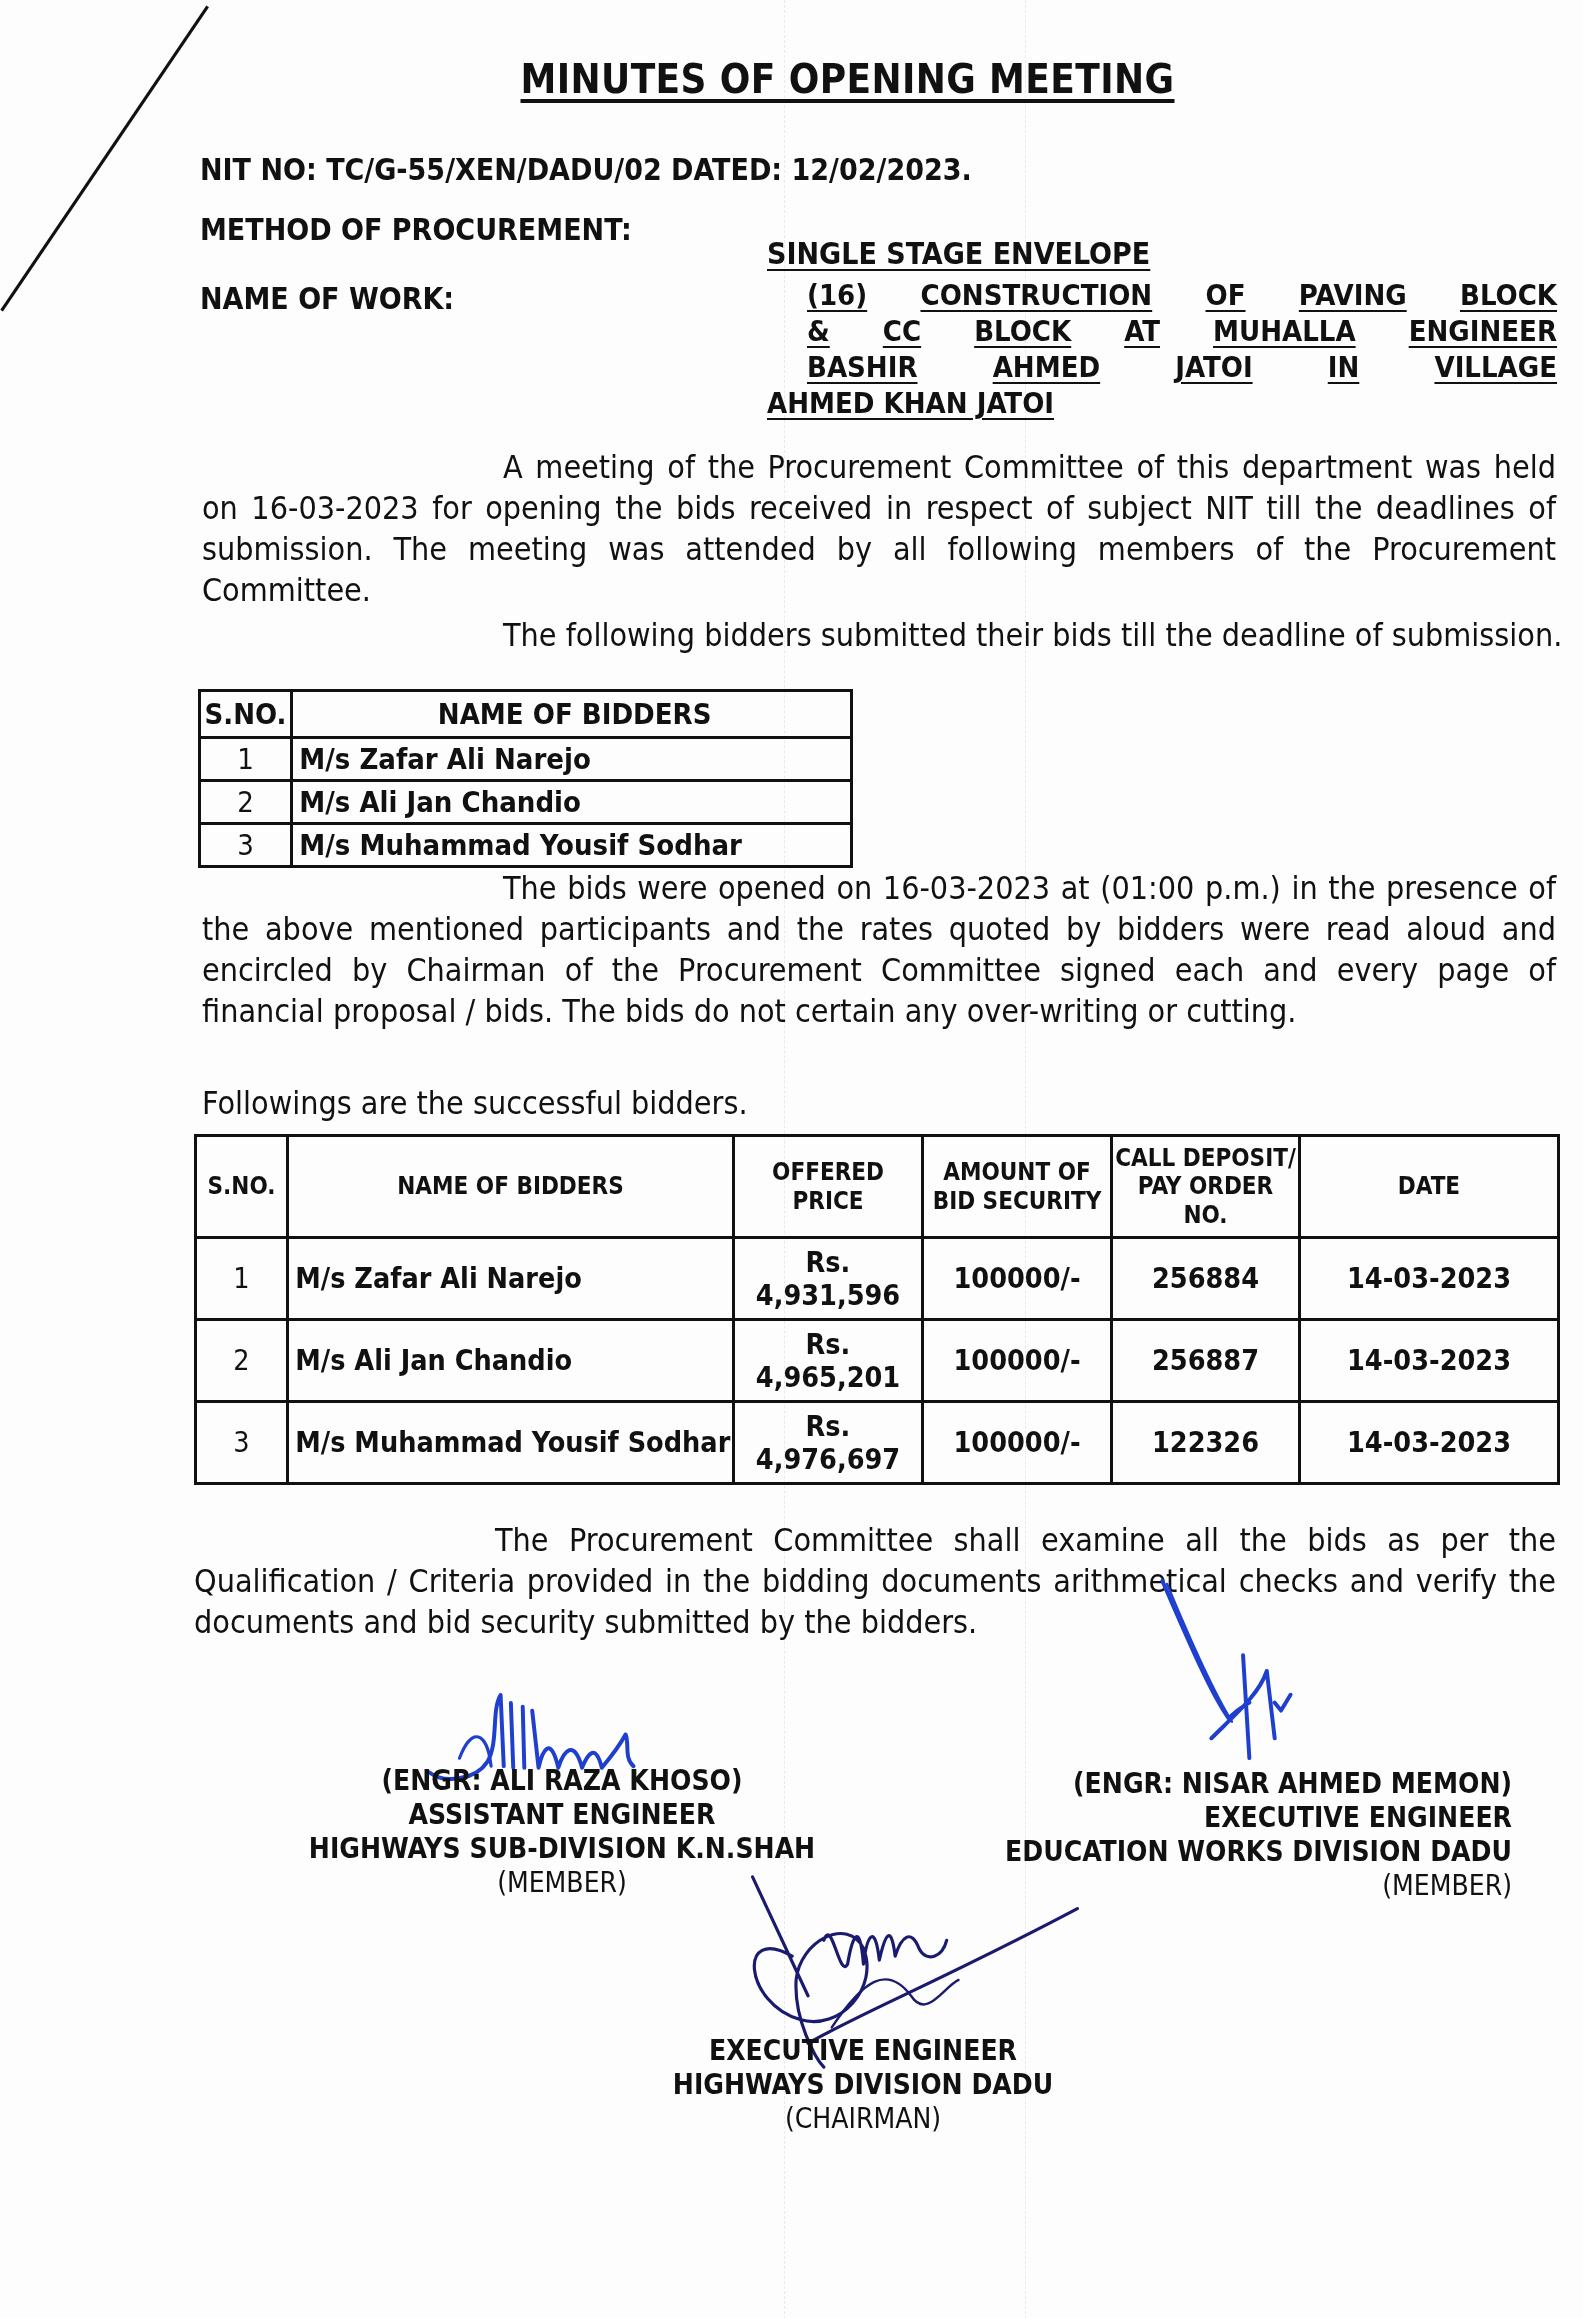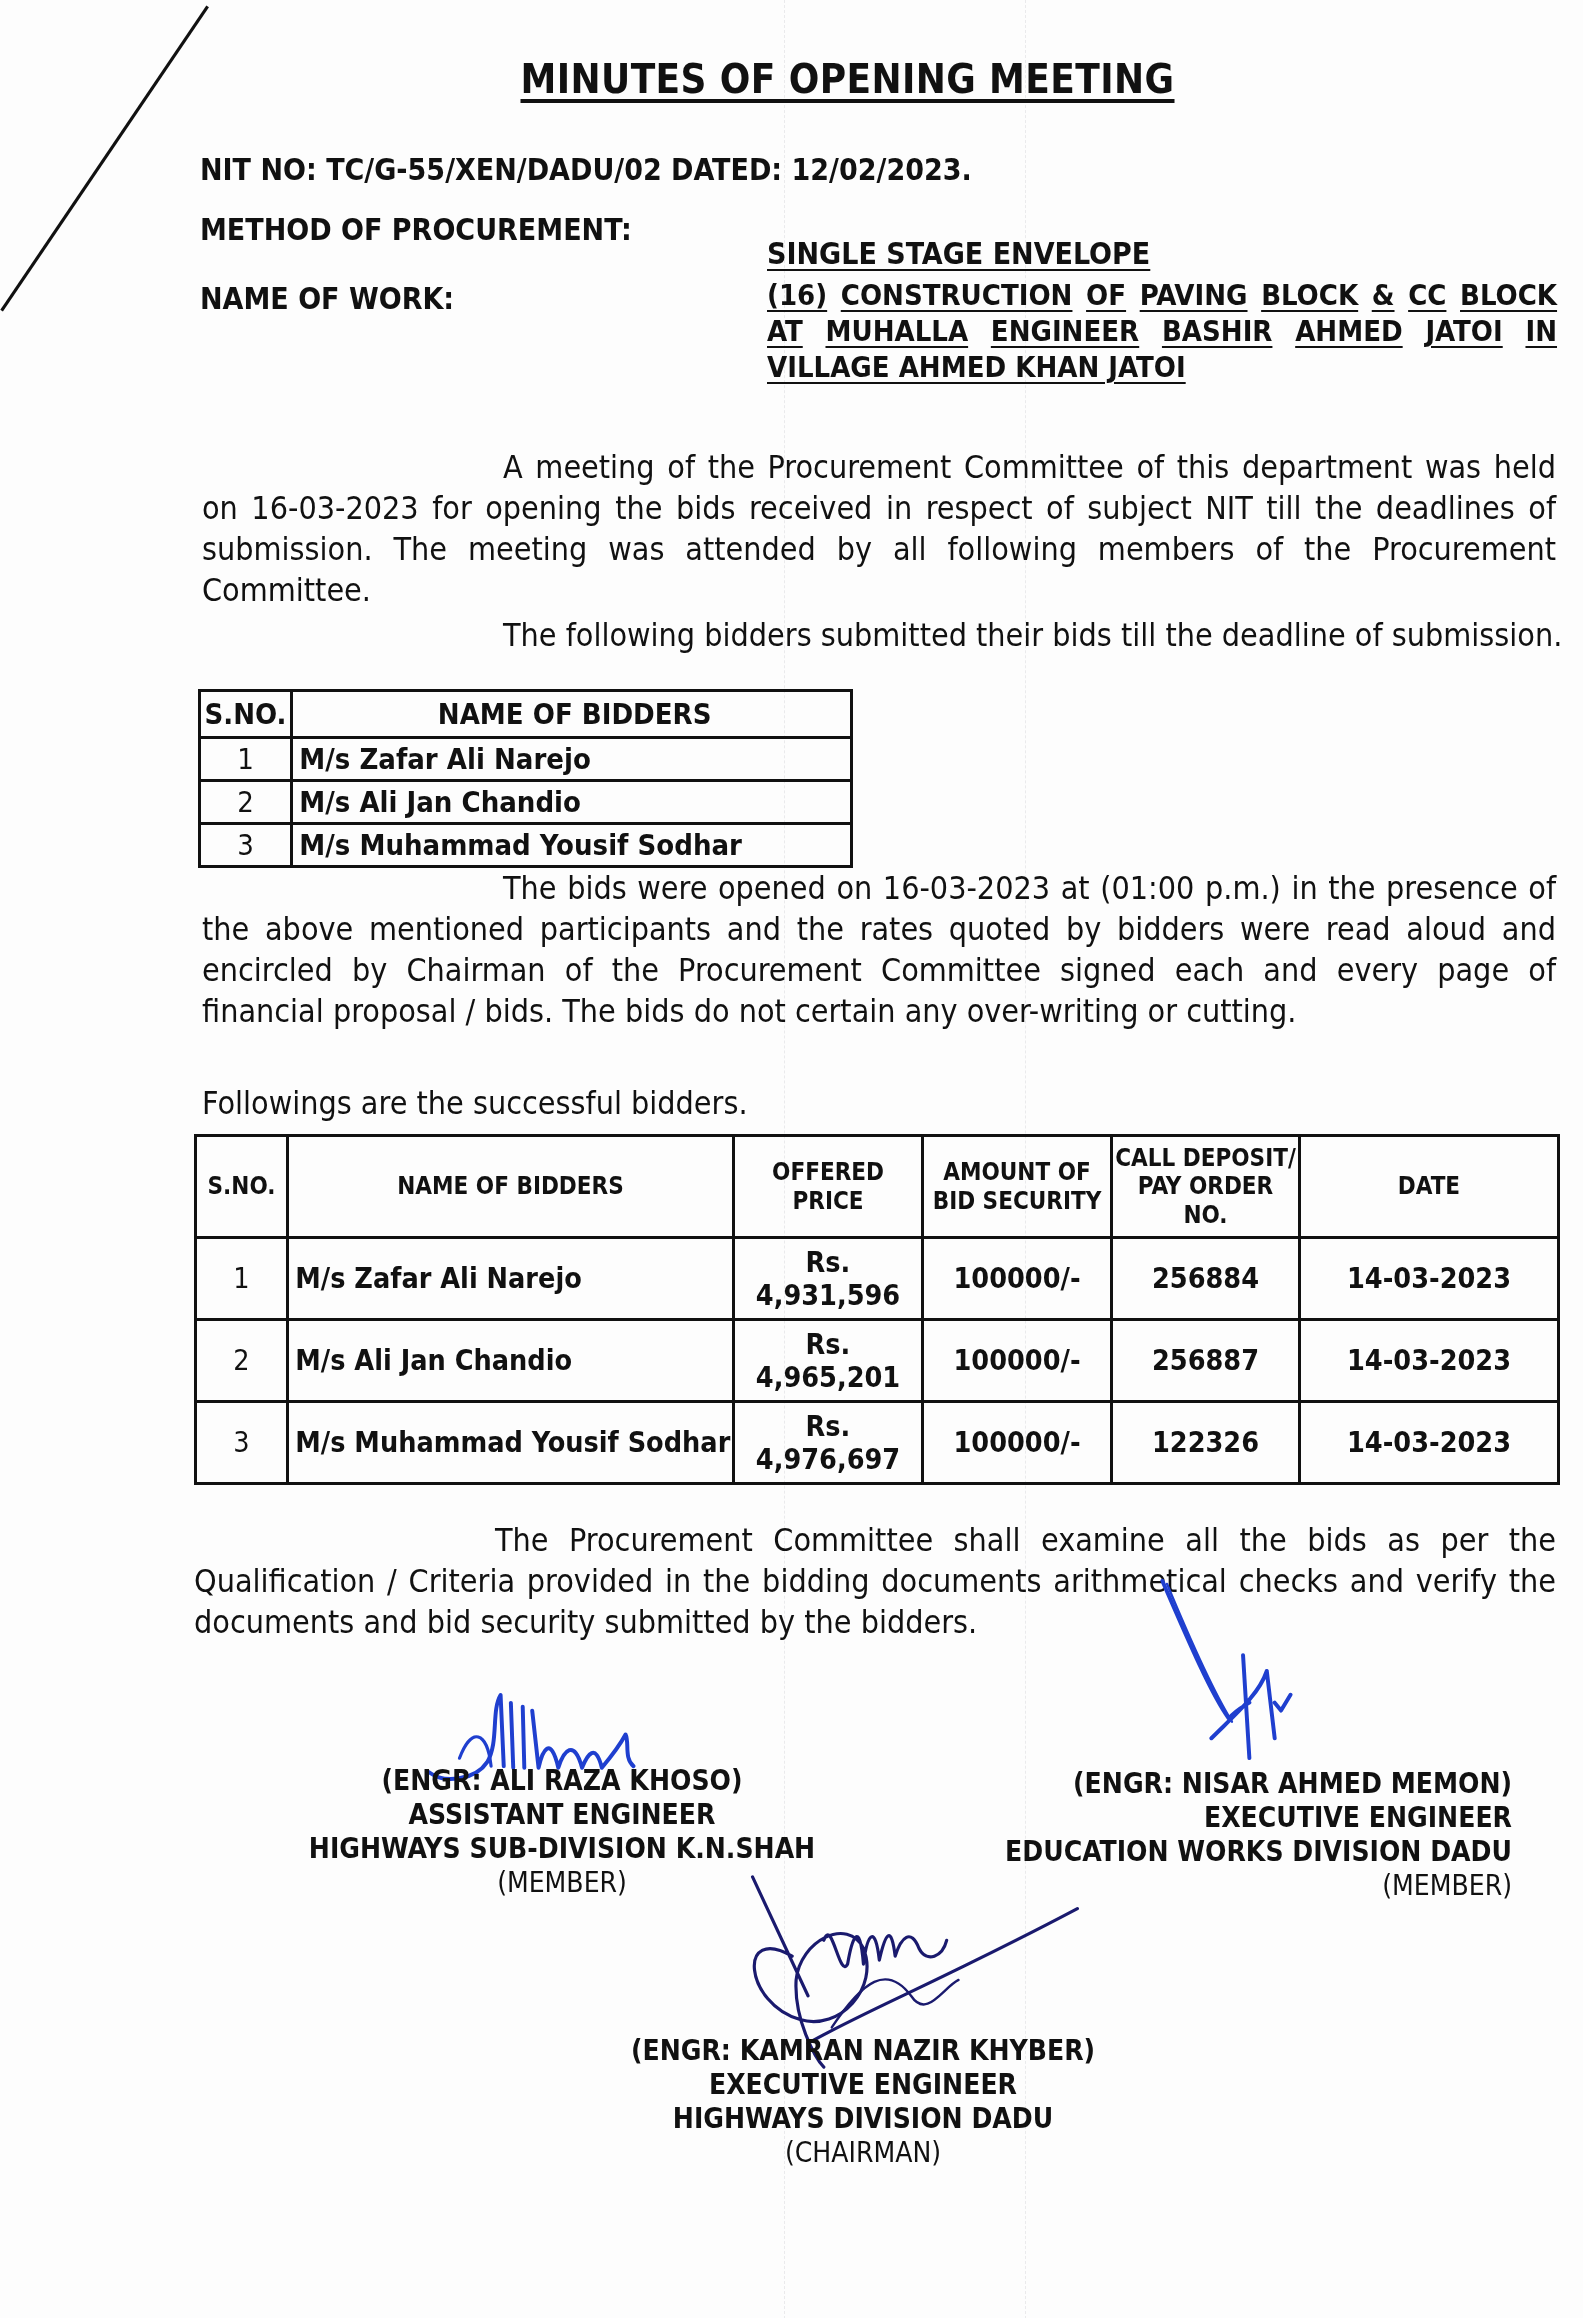--- a/index.html
+++ b/index.html
@@ -19,21 +19,21 @@
   .title span { text-decoration: underline; text-decoration-thickness: 4px; text-underline-offset: 6.3px; padding-left: 111px; }
 
   .hdr-line { font-size: 30px; font-weight: bold; white-space: nowrap; }
   .ul { text-decoration: underline; text-decoration-thickness: 2.4px; text-underline-offset: 4.8px; margin-top: 24px; }
 
   .work {
     left: 767px; width: 790px; top: 277px;
     font-size: 29px; font-weight: bold; line-height: 36px;
     text-align: justify; text-align-last: left;
   }
-  .work span { text-decoration: underline; text-decoration-thickness: 2.4px; text-underline-offset: 4.8px; }
+  .work span { text-decoration: underline; text-decoration-thickness: 2.4px; text-underline-offset: 4.8px; margin-left: 40px; }
 
   .para {
     font-size: 32px; line-height: 41px; text-align: justify;
     font-stretch: condensed;
   }
   .indent { text-indent: 301px; }
 
   table { border-collapse: collapse; position: absolute; }
   td, th { border: 3.2px solid #111; padding: 0; }
 
@@ -177,18 +177,17 @@
 </div>
 
 <div class="abs sig" style="left:942px; width:570px; top:1767px;text-align:right;">
   <div>(ENGR: NISAR AHMED MEMON)</div>
   <div>EXECUTIVE ENGINEER</div>
   <div>EDUCATION WORKS DIVISION DADU</div>
   <div class="role">(MEMBER)</div>
 </div>
 
 <div class="abs sig" style="left:578px; width:570px; top:2034px;">
-  <div>(ENGR: KAMRAN NAZIR KHYBER)</div>
   <div>EXECUTIVE ENGINEER</div>
   <div>HIGHWAYS DIVISION DADU</div>
   <div class="role">(CHAIRMAN)</div>
 </div>
 
 
 </body></html>

